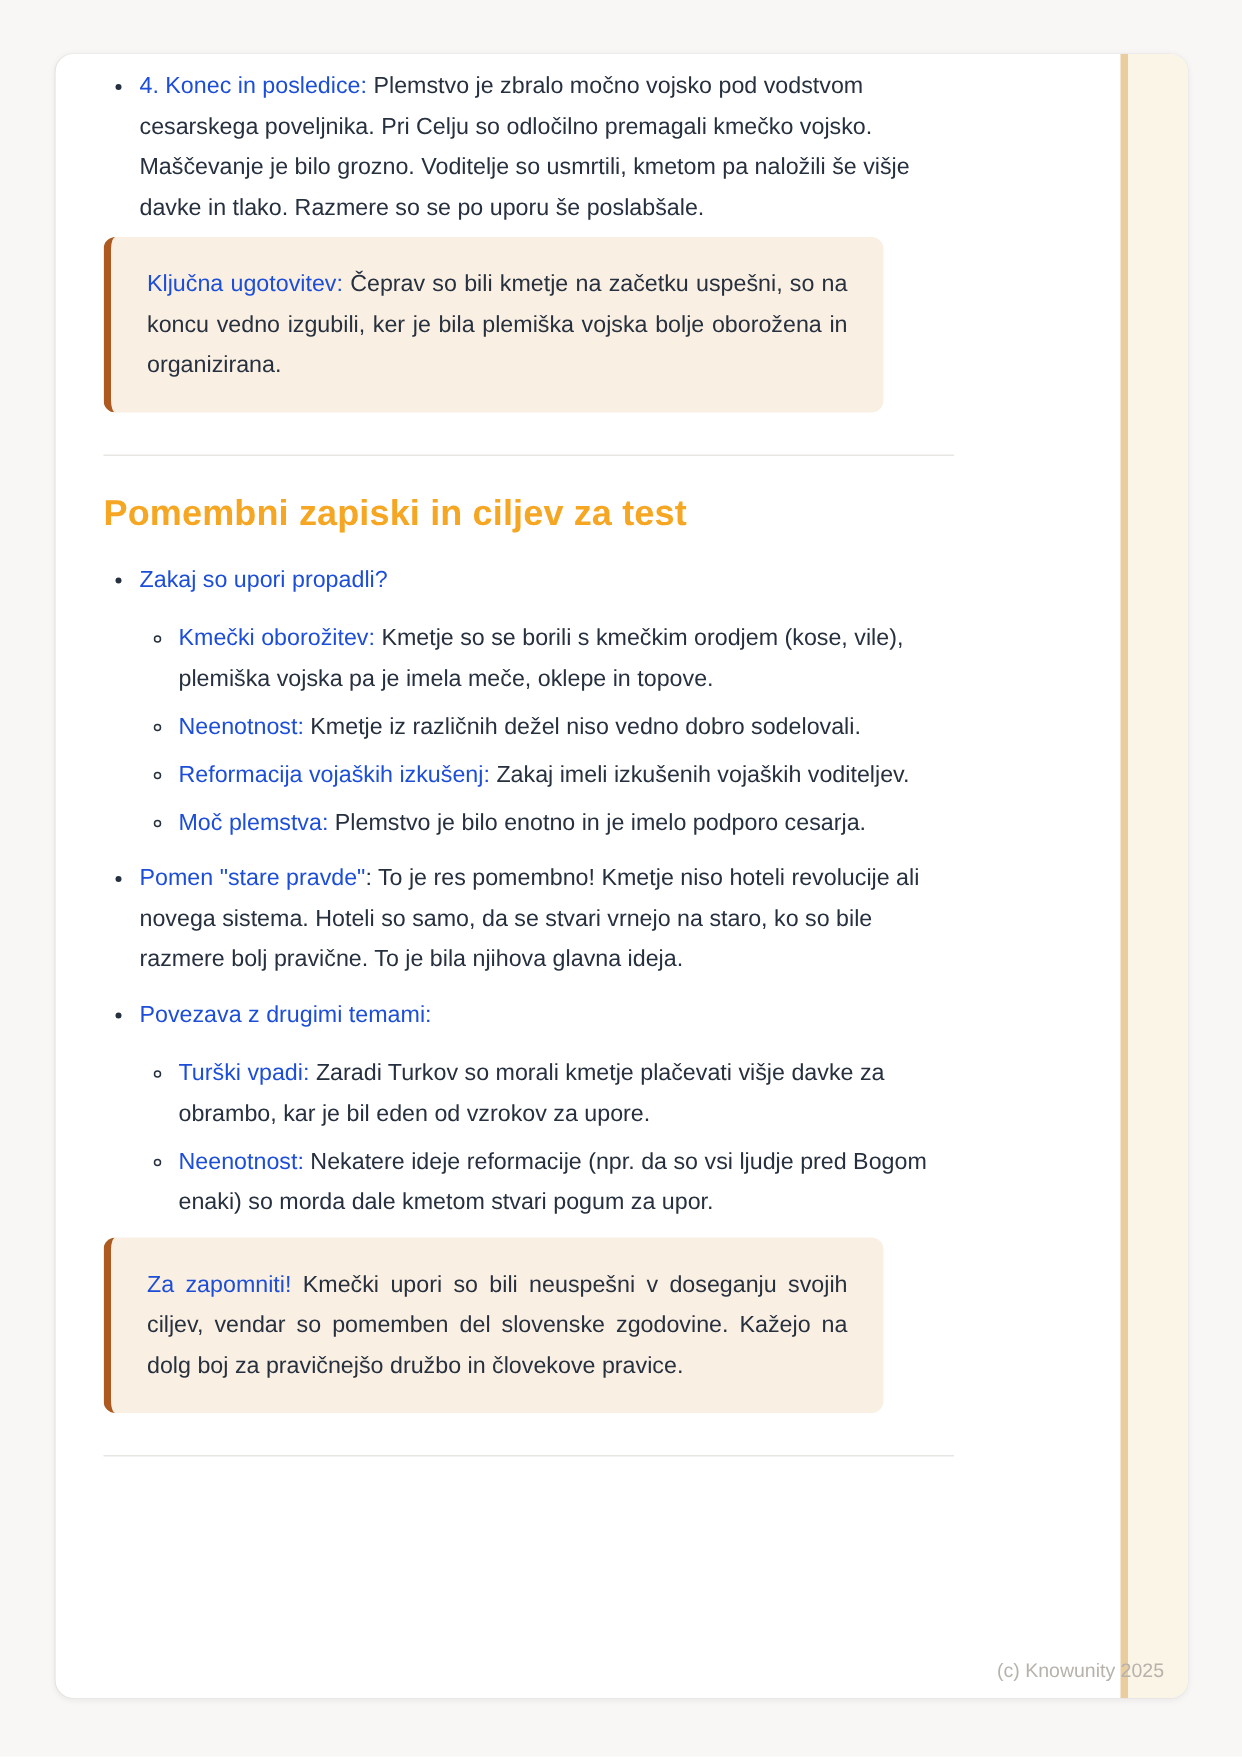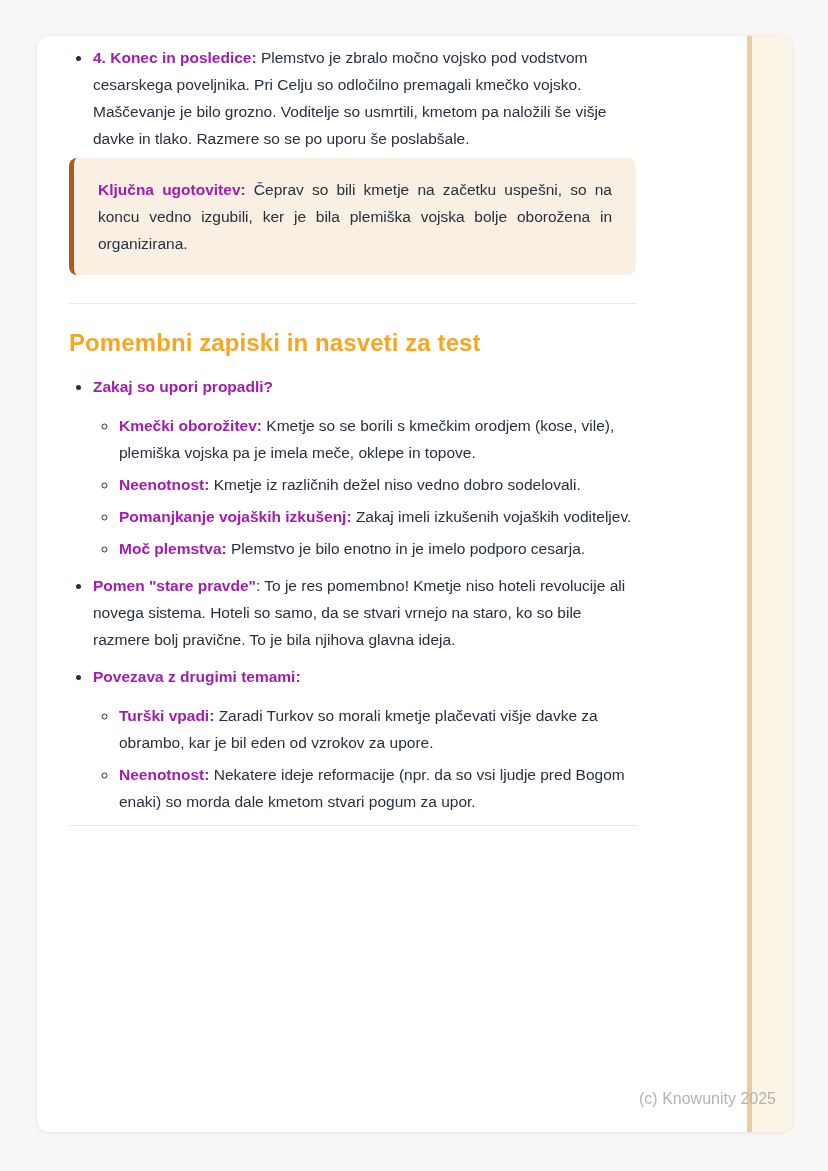--- a/index.html
+++ b/index.html
@@ -45,37 +45,37 @@
   .content {
     position: absolute;
     left: 32px;
     top: 0;
     width: 567px;
     padding-top: 8px;
     font-size: 15.5px;
     line-height: 27px;
     color: #27303e;
   }
-  strong { font-weight: 700; color: #a21caf; }
+  strong { font-weight: 400; color: #1d4ed8; }
   ul.l1 {
     list-style: disc;
     margin: 0;
     padding-left: 23px;
   }
   ul.l1 > li { margin-bottom: 10px; padding-left: 1px; }
   ul.first-list > li { margin-bottom: 0; }
   ul.l2 {
     list-style: circle;
     margin: 12px 0 0 0;
     padding-left: 25px;
   }
   ul.l2 > li { margin-bottom: 5px; padding-left: 1px; }
   .callout {
     box-sizing: border-box;
-    width: 567px;
+    width: 520px;
     background: #f9efe3;
     border-left: 5px solid #ad5a20;
     border-radius: 8px;
     padding: 18px 24px;
     margin: 6px 0 28px 0;
   }
   .callout p {
     margin: 0;
     text-align: justify;
   }
@@ -89,22 +89,22 @@
     color: #f5a623;
     font-size: 24px;
     line-height: 30px;
     font-weight: 700;
     margin: 24px 0 15px 0;
     letter-spacing: 0.1px;
   }
   .watermark {
     position: absolute;
     right: 16px;
-    bottom: 27px;
-    font-size: 16px;
+    bottom: 12px;
+    font-size: 13px;
     line-height: 13px;
     color: #b7b2ab;
     z-index: 5;
   }
 </style>
 </head>
 <body>
 
 <div class="page-card">
 
@@ -120,36 +120,36 @@
       </li>
     </ul>
 
     <div class="callout">
       <p><strong>Ključna ugotovitev:</strong>
         <span>Čeprav so bili kmetje na začetku uspešni, so na koncu vedno izgubili, ker je bila plemiška vojska bolje oborožena in organizirana.</span></p>
     </div>
 
     <hr class="divider">
 
-    <h2 class="section-title">Pomembni zapiski in nasveti za test</h2>
+    <h2 class="section-title">Pomembni zapiski in ciljev za test</h2>
 
     <ul class="l1">
       <li>
         <strong>Zakaj so upori propadli?</strong>
         <ul class="l2">
           <li>
             <strong>Kmečki oborožitev:</strong>
             <span>Kmetje so se borili s kmečkim orodjem (kose, vile), plemiška vojska pa je imela meče, oklepe in topove.</span>
           </li>
           <li>
             <strong>Neenotnost:</strong>
             <span>Kmetje iz različnih dežel niso vedno dobro sodelovali.</span>
           </li>
           <li>
-            <strong>Pomanjkanje vojaških izkušenj:</strong>
+            <strong>Reformacija vojaških izkušenj:</strong>
             <span>Zakaj imeli izkušenih vojaških voditeljev.</span>
           </li>
           <li>
             <strong>Moč plemstva:</strong>
             <span>Plemstvo je bilo enotno in je imelo podporo cesarja.</span>
           </li>
         </ul>
       </li>
       <li><strong>Pomen "stare pravde"</strong><span>: To je res pomembno! Kmetje niso hoteli revolucije ali novega sistema. Hoteli so samo, da se stvari vrnejo na staro, ko so bile razmere bolj pravične. To je bila njihova glavna ideja.</span></li>
       <li>
@@ -160,20 +160,24 @@
             <span>Zaradi Turkov so morali kmetje plačevati višje davke za obrambo, kar je bil eden od vzrokov za upore.</span>
           </li>
           <li>
             <strong>Neenotnost:</strong>
             <span>Nekatere ideje reformacije (npr. da so vsi ljudje pred Bogom enaki) so morda dale kmetom stvari pogum za upor.</span>
           </li>
         </ul>
       </li>
     </ul>
 
+    <div class="callout">
+      <p><strong>Za zapomniti!</strong>
+        <span>Kmečki upori so bili neuspešni v doseganju svojih ciljev, vendar so pomemben del slovenske zgodovine. Kažejo na dolg boj za pravičnejšo družbo in človekove pravice.</span></p>
+    </div>
 
     <hr class="divider">
 
 
 
   </div>
 
   <div class="watermark">(c) Knowunity 2025</div>
 
 </div>

